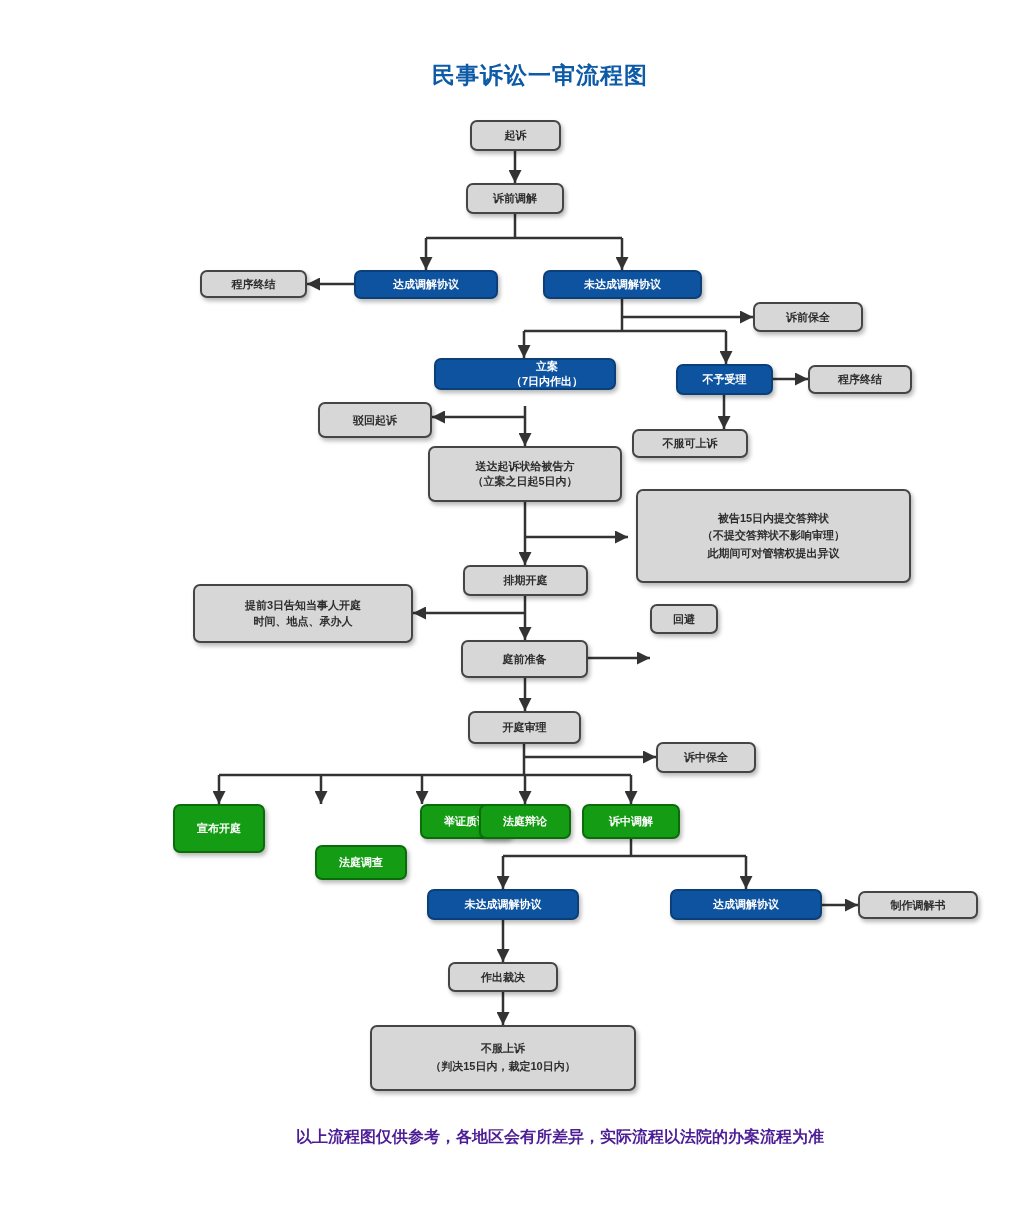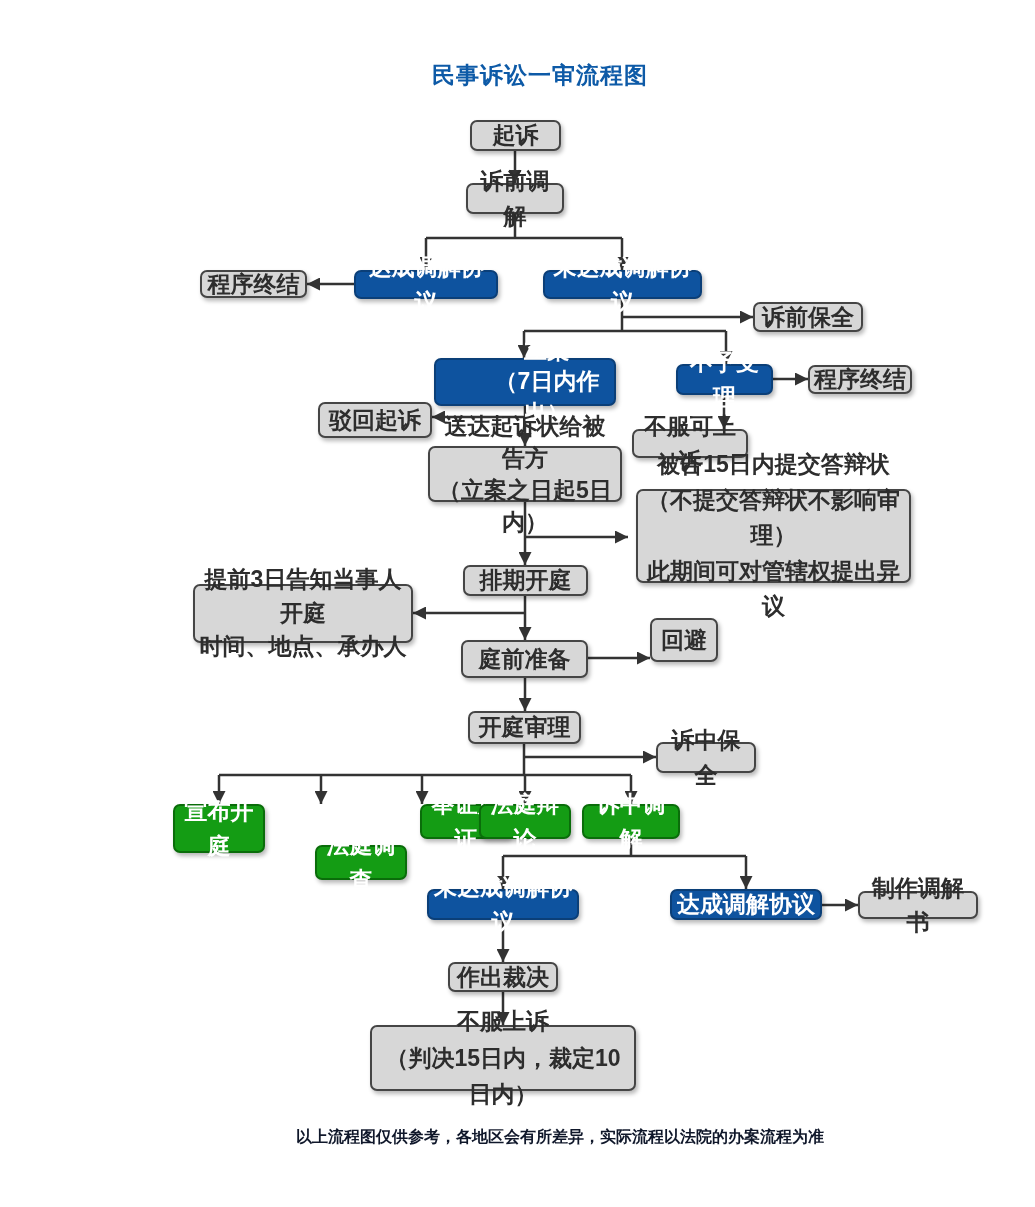--- a/index.html
+++ b/index.html
@@ -7,30 +7,30 @@
   #stage{position:relative;width:1035px;height:1207px;background:#ffffff;overflow:hidden;}
   #connectors{position:absolute;left:0;top:0;width:1035px;height:1207px;pointer-events:none;}
   .conn{fill:none;stroke:#333333;stroke-width:2.5px;}
   .page-title{
     position:absolute;top:60px;left:45px;right:0;text-align:center;
     font-size:23px;font-weight:bold;color:#0d5aa7;letter-spacing:1px;
   }
   .node{
     position:absolute;box-sizing:border-box;
     display:flex;align-items:center;justify-content:center;
-    text-align:center;font-weight:bold;font-size:23px;line-height:1.5;
+    text-align:center;font-weight:bold;font-size:11px;line-height:1.5;
     border-radius:7px;white-space:pre-line;padding:1px 4px;
     box-shadow:2px 3px 4px rgba(0,0,0,0.28);
   }
   .gray{background:#d7d7d7;border:2.5px solid #454545;color:#2d2d2d;}
   .blue{background:#0e539f;border:2.5px solid #0b3f78;color:#ffffff;}
   .green{background:#149c14;border:2.5px solid #0a6d0a;color:#ffffff;}
   .footnote{
     position:absolute;top:1127px;left:85px;right:0;text-align:center;
-    font-size:16px;font-weight:bold;color:#0f172a;
+    font-size:16px;font-weight:bold;color:#4c1d95;
   }
 </style>
 </head>
 <body>
 
 <div id="stage">
 
   <svg id="connectors" viewBox="0 0 1035 1207" xmlns="http://www.w3.org/2000/svg">
     <defs>
       <marker id="ah" viewBox="0 0 10 10" refX="10" refY="5" markerWidth="13" markerHeight="13" markerUnits="userSpaceOnUse" orient="auto-start-reverse">
@@ -76,36 +76,36 @@
   </svg>
 
   <div class="page-title">民事诉讼一审流程图</div>
 
   <div class="node gray" style="left:470px;top:120px;width:91px;height:31px;">起诉</div>
   <div class="node gray" style="left:466px;top:183px;width:98px;height:31px;">诉前调解</div>
   <div class="node gray" style="left:200px;top:270px;width:107px;height:28px;">程序终结</div>
   <div class="node blue" style="left:354px;top:270px;width:144px;height:29px;">达成调解协议</div>
   <div class="node blue" style="left:543px;top:270px;width:159px;height:29px;">未达成调解协议</div>
   <div class="node gray" style="left:753px;top:302px;width:110px;height:30px;">诉前保全</div>
-  <div class="node blue" style="left:434px;top:358px;width:182px;height:48px;line-height:1.35;padding-left:48px;">立案
+  <div class="node blue" style="left:434px;top:358px;width:182px;height:32px;line-height:1.35;padding-left:48px;">立案
 （7日内作出）</div>
   <div class="node blue" style="left:676px;top:364px;width:97px;height:31px;">不予受理</div>
   <div class="node gray" style="left:808px;top:365px;width:104px;height:29px;">程序终结</div>
   <div class="node gray" style="left:318px;top:402px;width:114px;height:36px;">驳回起诉</div>
   <div class="node gray" style="left:632px;top:429px;width:116px;height:29px;">不服可上诉</div>
   <div class="node gray" style="left:428px;top:446px;width:194px;height:56px;line-height:1.4;">送达起诉状给被告方
 （立案之日起5日内）</div>
   <div class="node gray" style="left:628px;top:489px;width:275px;height:94px;line-height:1.55;margin-left:8px;">被告15日内提交答辩状
 （不提交答辩状不影响审理）
 此期间可对管辖权提出异议</div>
   <div class="node gray" style="left:463px;top:565px;width:125px;height:31px;">排期开庭</div>
   <div class="node gray" style="left:193px;top:584px;width:220px;height:59px;line-height:1.45;">提前3日告知当事人开庭
 时间、地点、承办人</div>
   <div class="node gray" style="left:461px;top:640px;width:127px;height:38px;">庭前准备</div>
-  <div class="node gray" style="left:650px;top:618px;width:68px;height:44px;">回避</div>
+  <div class="node gray" style="left:650px;top:604px;width:68px;height:30px;">回避</div>
   <div class="node gray" style="left:468px;top:711px;width:113px;height:33px;">开庭审理</div>
   <div class="node gray" style="left:656px;top:742px;width:100px;height:31px;">诉中保全</div>
   <div class="node green" style="left:173px;top:804px;width:92px;height:49px;">宣布开庭</div>
   <div class="node green" style="left:275px;top:845px;width:92px;height:35px;margin-left:40px;">法庭调查</div>
   <div class="node green" style="left:376px;top:804px;width:92px;height:35px;margin-left:44px;">举证质证</div>
   <div class="node green" style="left:479px;top:804px;width:92px;height:35px;">法庭辩论</div>
   <div class="node green" style="left:582px;top:804px;width:98px;height:35px;">诉中调解</div>
   <div class="node blue" style="left:427px;top:889px;width:152px;height:31px;">未达成调解协议</div>
   <div class="node blue" style="left:670px;top:889px;width:152px;height:31px;">达成调解协议</div>
   <div class="node gray" style="left:858px;top:891px;width:120px;height:28px;">制作调解书</div>

